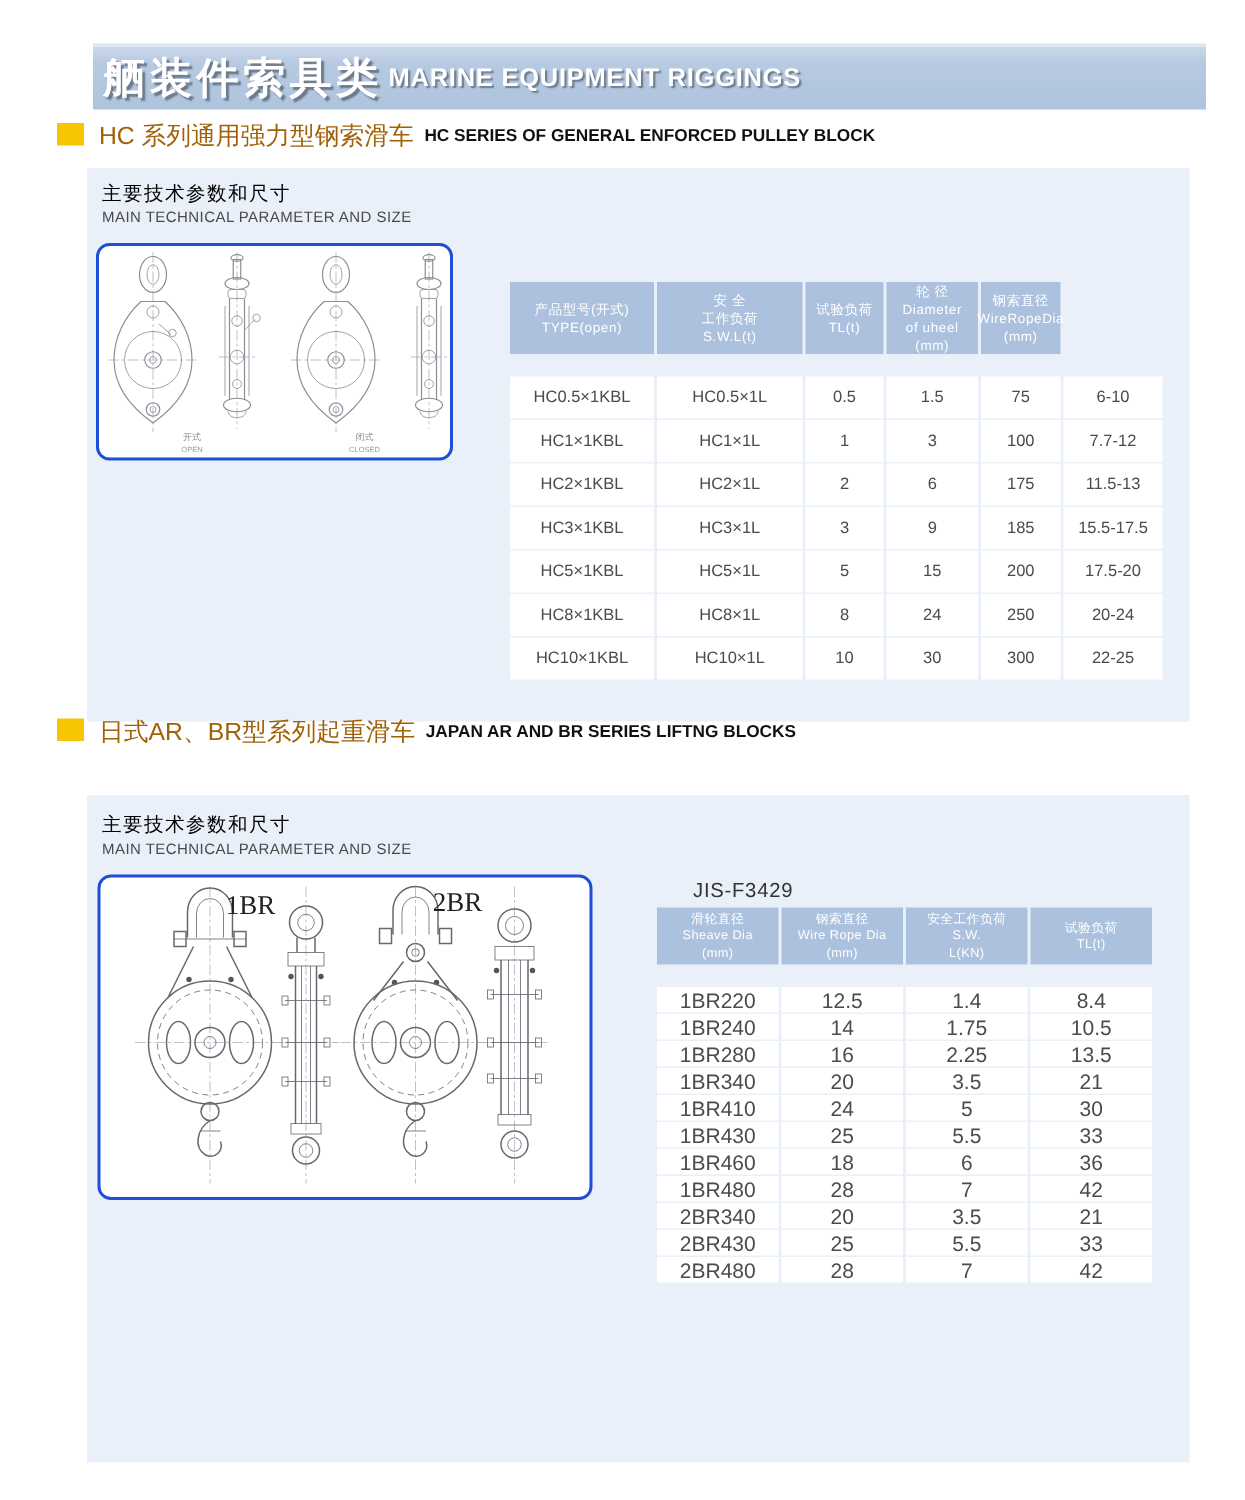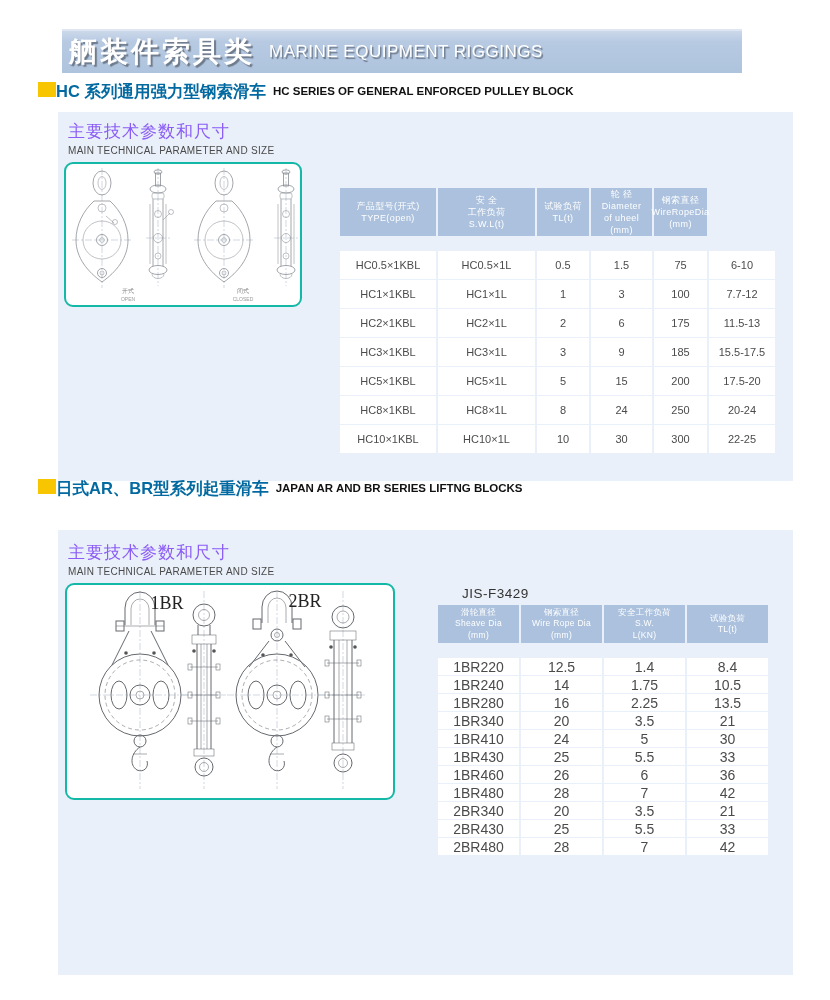--- a/index.html
+++ b/index.html
@@ -1,44 +1,44 @@
 <!DOCTYPE html>
 <html><head>
 <meta charset="utf-8">
 <style>
   * { margin:0; padding:0; box-sizing:border-box; }
   body { background:#fff; font-family:"Liberation Sans", sans-serif; }
   .page { position:relative; width:830px; height:1000px; background:#fff; overflow:hidden; }
 
   
-  .banner { position:absolute; left:62px; top:29px; width:680px; height:44px;
+  .banner { position:absolute; left:62px; top:29px; width:742px; height:44px;
     background:linear-gradient(180deg,#ccd8ea 0%,#b7cae2 25%,#aec3dd 100%);
     border-top:2px solid #dde6f1; display:flex; align-items:center; }
   .banner-zh { font-size:28px; font-weight:bold; color:#fff; letter-spacing:3px; margin-left:7px;
     text-shadow:2px 2px 1px #6e7a8b; white-space:nowrap; }
-  .banner-en { font-size:17px; font-weight:normal; color:#fff; letter-spacing:0.5px; margin-left:14px;
+  .banner-en { font-size:17px; font-weight:bold; color:#fff; letter-spacing:0.5px; margin-left:4px;
     text-shadow:1.5px 1.5px 1px #6e7a8b; white-space:nowrap; }
 
   
   .sec-heading { position:absolute; left:38px; display:flex; align-items:flex-end; }
   .bullet { width:18px; height:15px; background:#F8C600; margin-bottom:2px; }
-  .sec-zh { font-size:16.5px; font-weight:bold; color:#0369a1; line-height:1; white-space:nowrap; }
+  .sec-zh { font-size:16.5px; font-weight:normal; color:#a16207; margin-left:10px; line-height:1; white-space:nowrap; }
   .sec-en { font-size:11.5px; font-weight:bold; color:#111; margin-left:7px; line-height:1.1; margin-bottom:1px; white-space:nowrap;text-align:center; }
 
   
   .panel { position:absolute; left:58px; width:735px; background:#E9F0F9; }
   #panel1 { top:112px; height:369px; }
   #panel2 { top:530px; height:445px; }
 
   .sub { position:absolute; left:10px; }
-  .sub-zh { font-size:17px; color:#8b5cf6; letter-spacing:1px; }
+  .sub-zh { font-size:13px; color:#000000; letter-spacing:1px; }
   .sub-en { font-size:10px; color:#4a4a4a; margin-top:2px; letter-spacing:0.3px; }
 
   
-  .dbox { position:absolute; background:#fff; border:2px solid #14b8a6; border-radius:9px; }
+  .dbox { position:absolute; background:#fff; border:2px solid #1d4ed8; border-radius:9px; }
   #dbox1 { left:6px; top:50px; width:238px; height:145px; }
   #dbox2 { left:7px; top:53px; width:330px; height:217px; }
   .dwg-label-zh { font-size:6px; fill:#8a8a8a; }
   .dwg-label-en { font-size:5px; fill:#9a9a9a; }
   .br-label { font-family:"Liberation Serif", serif; font-size:18px; fill:#222; }
 
   
   .table { position:absolute; }
   #table1 { left:282px; top:76px; width:435px; --cols:96px 97px 52px 61px 53px 66px; }
   #table2 { left:380px; top:75px; width:331px; --cols:81px 81px 81px 81px; }
@@ -413,21 +413,21 @@
             <div class="td">30</div>
           </div>
           <div class="tr">
             <div class="td">1BR430</div>
             <div class="td">25</div>
             <div class="td">5.5</div>
             <div class="td">33</div>
           </div>
           <div class="tr">
             <div class="td">1BR460</div>
-            <div class="td">26</div>
+            <div class="td">18</div>
             <div class="td">6</div>
             <div class="td">36</div>
           </div>
           <div class="tr">
             <div class="td">1BR480</div>
             <div class="td">28</div>
             <div class="td">7</div>
             <div class="td">42</div>
           </div>
           <div class="tr">

